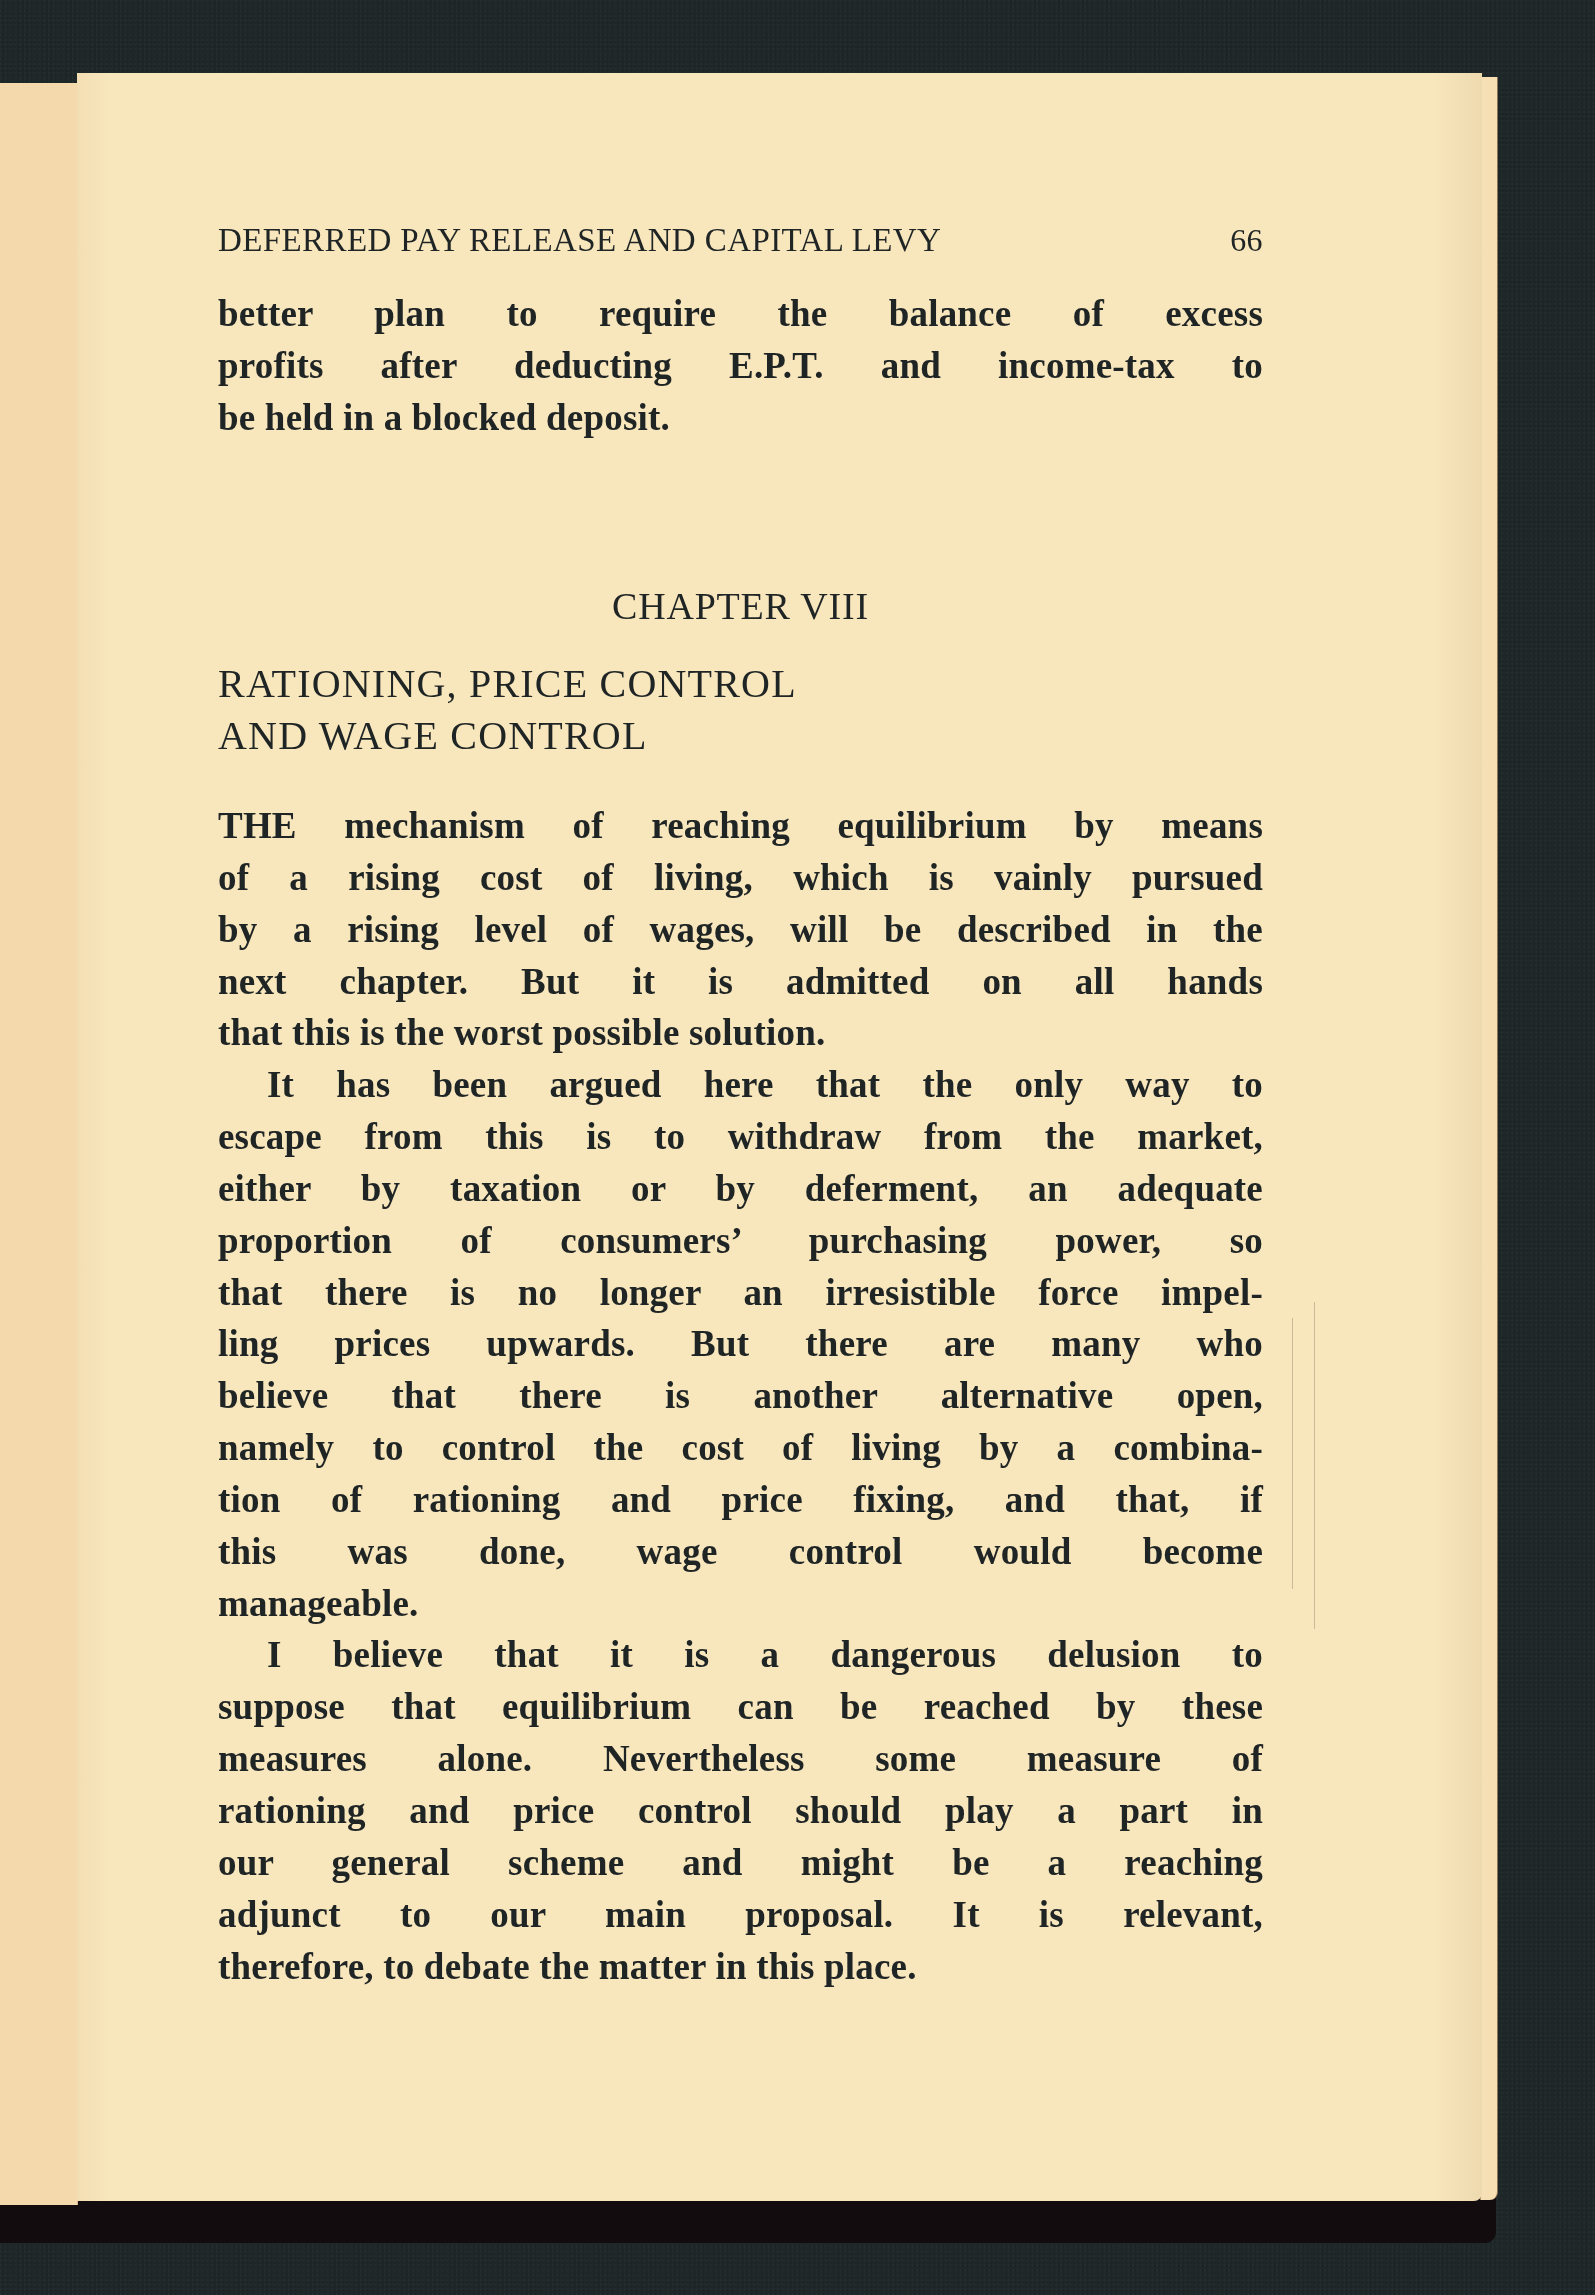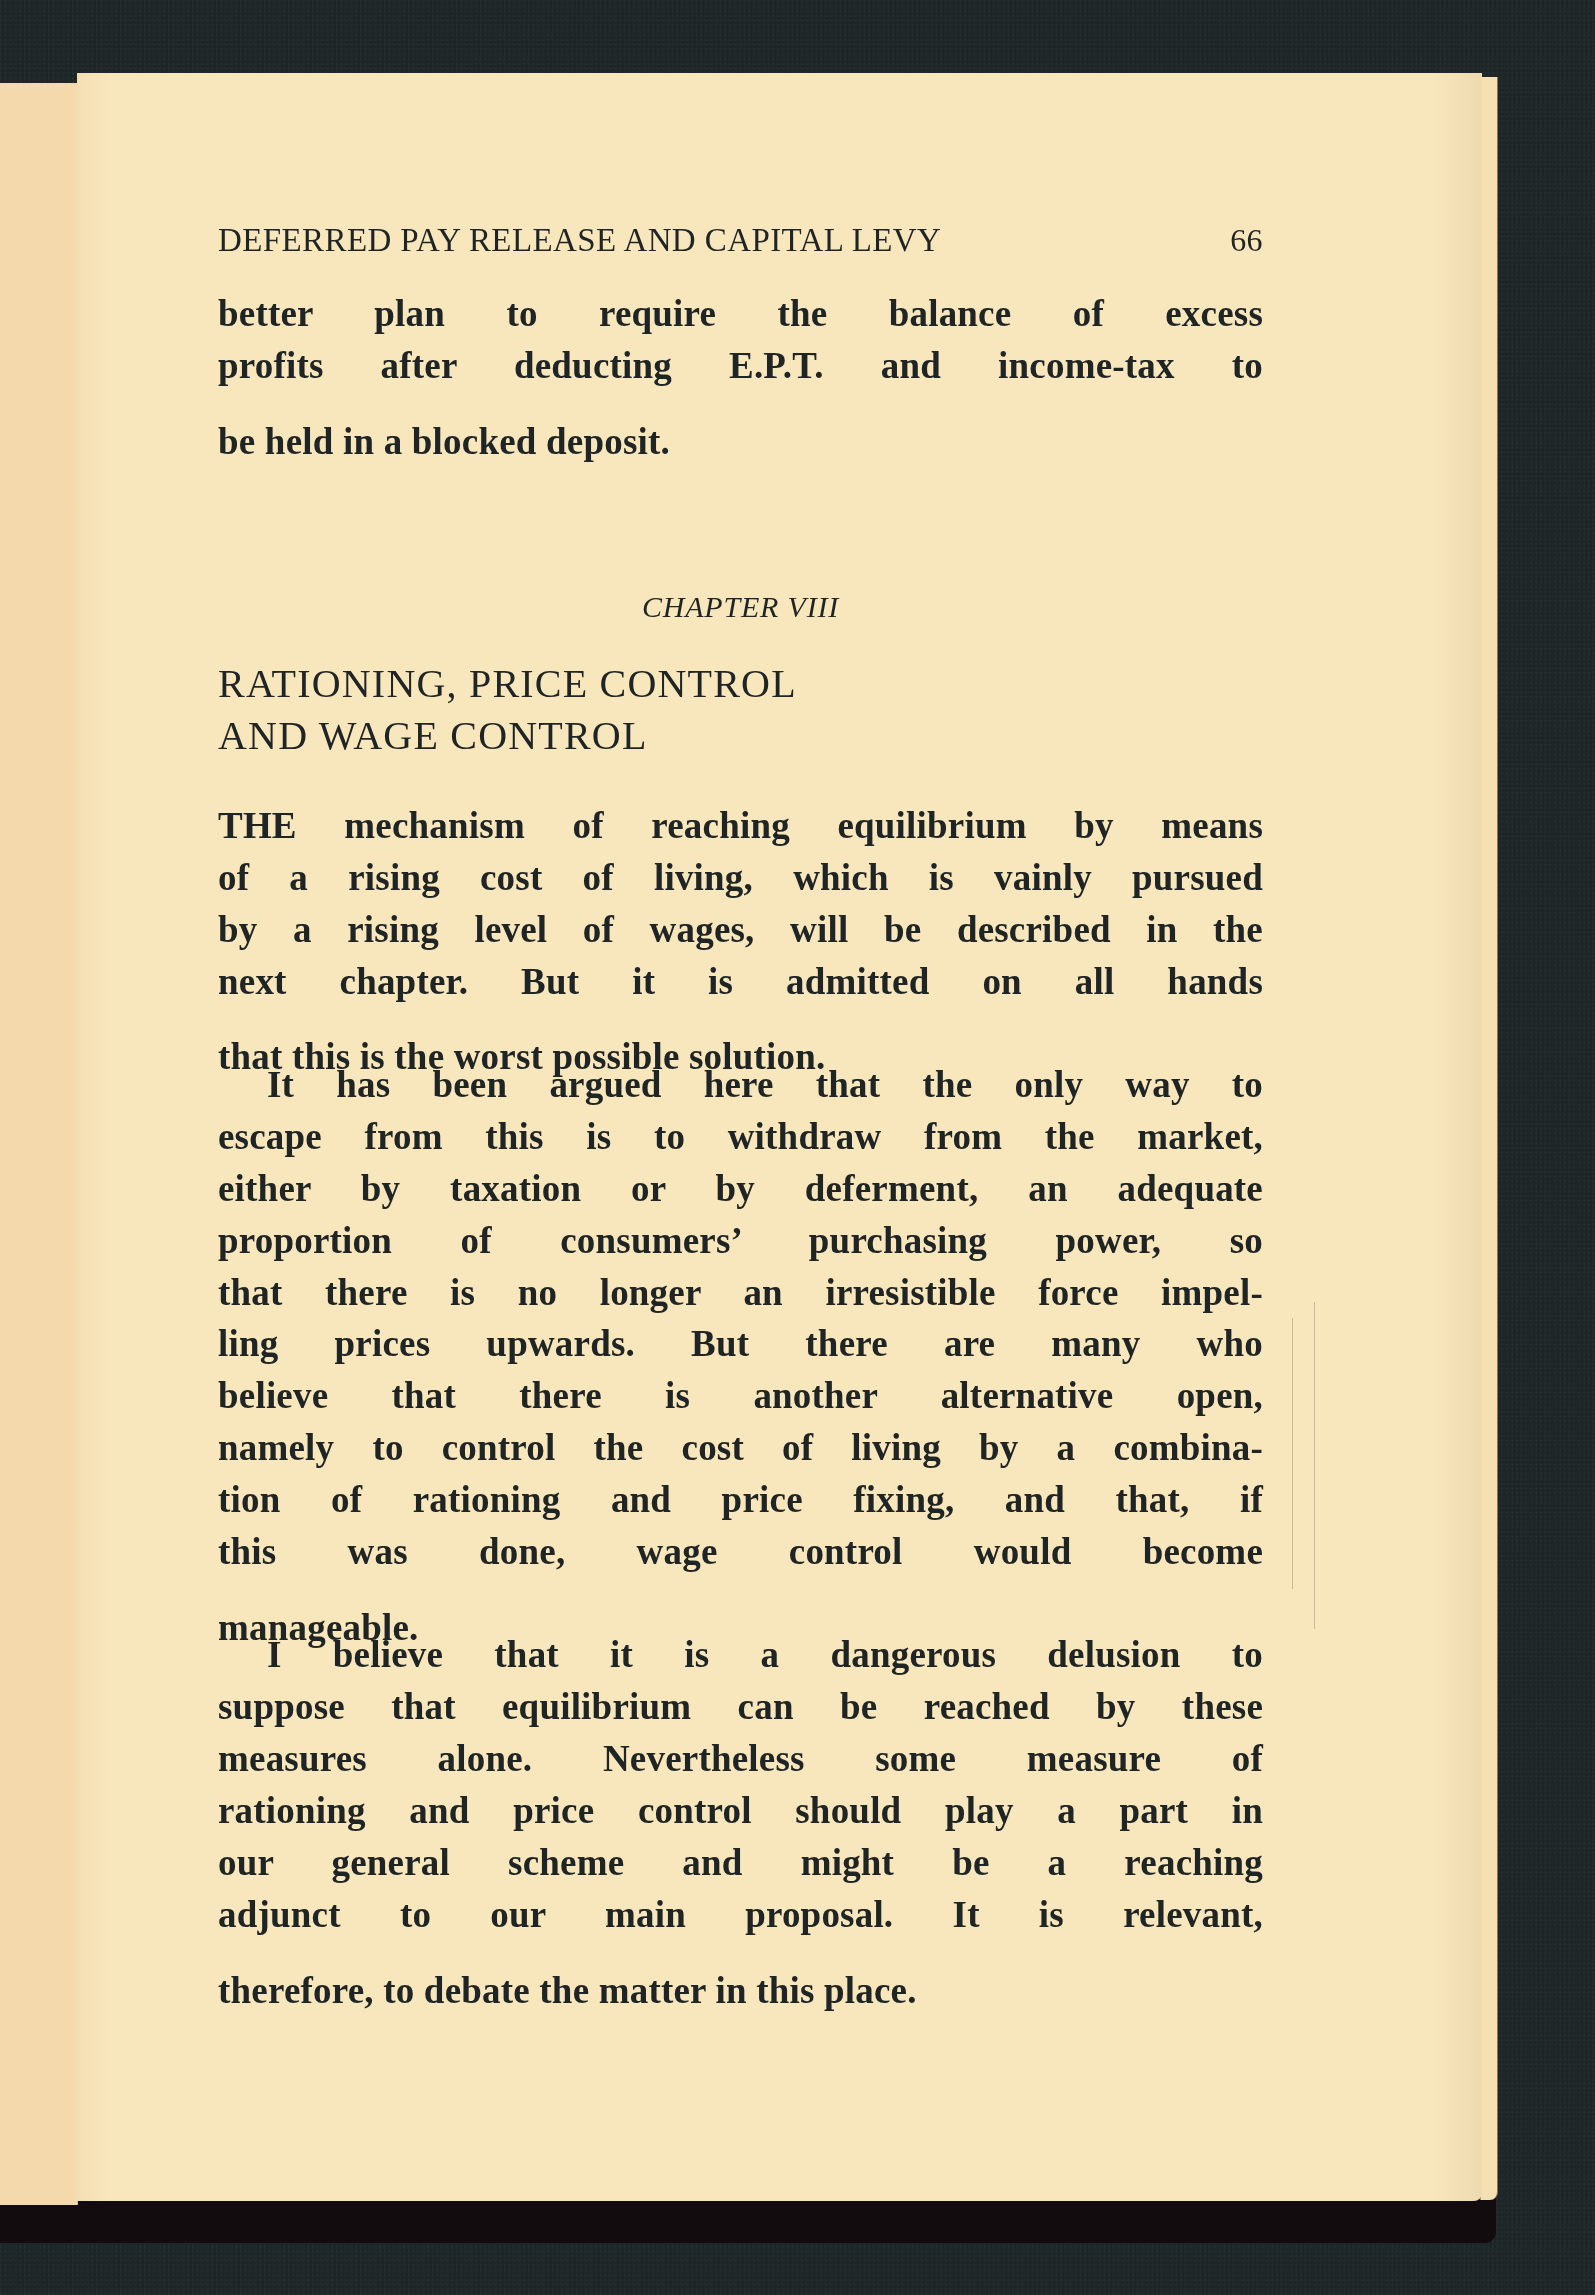--- a/index.html
+++ b/index.html
@@ -35,31 +35,31 @@
     border-bottom-right-radius: 8px;
   }
   .ink { color: #1f2424; gap: 32px; }
   .line {
     position: absolute; left: 218px; width: 1045px;
     font-size: 37px; line-height: 52px; height: 52px;
     text-align: justify; text-align-last: justify; white-space: nowrap;
     letter-spacing: 0.2px;
     font-weight: bold;
   }
-  .line.last { text-align-last: left; margin-top: 24px; }
+  .line.last { text-align-last: left; }
   .line.indent { text-indent: 49px; }
   .running-head {
     position: absolute; left: 218px; width: 1045px; top: 220px;
     font-size: 33px; line-height: 40px; display: flex; justify-content: space-between;
     letter-spacing: 0.4px;
   }
   .running-head .page-number { font-size: 32px; }
   .chapter-label {
     position: absolute; left: 218px; width: 1045px; top: 589px;
-    text-align: center; font-size: 30px; line-height: 35px; letter-spacing: 0.8px; font-style: italic;
+    text-align: center; font-size: 38px; line-height: 35px; letter-spacing: 0.8px;
   }
   .chapter-title {
     position: absolute; left: 218px; width: 1045px;
     text-align: left; font-size: 40px; line-height: 52px; letter-spacing: 1.2px;
   }
   .sc { font-size: 0.78em; margin-top: 36px; }
   .pencil-mark {
     position: absolute; width: 0; border-left: 1.6px solid rgba(150,130,110,0.45);
   }
 </style>

